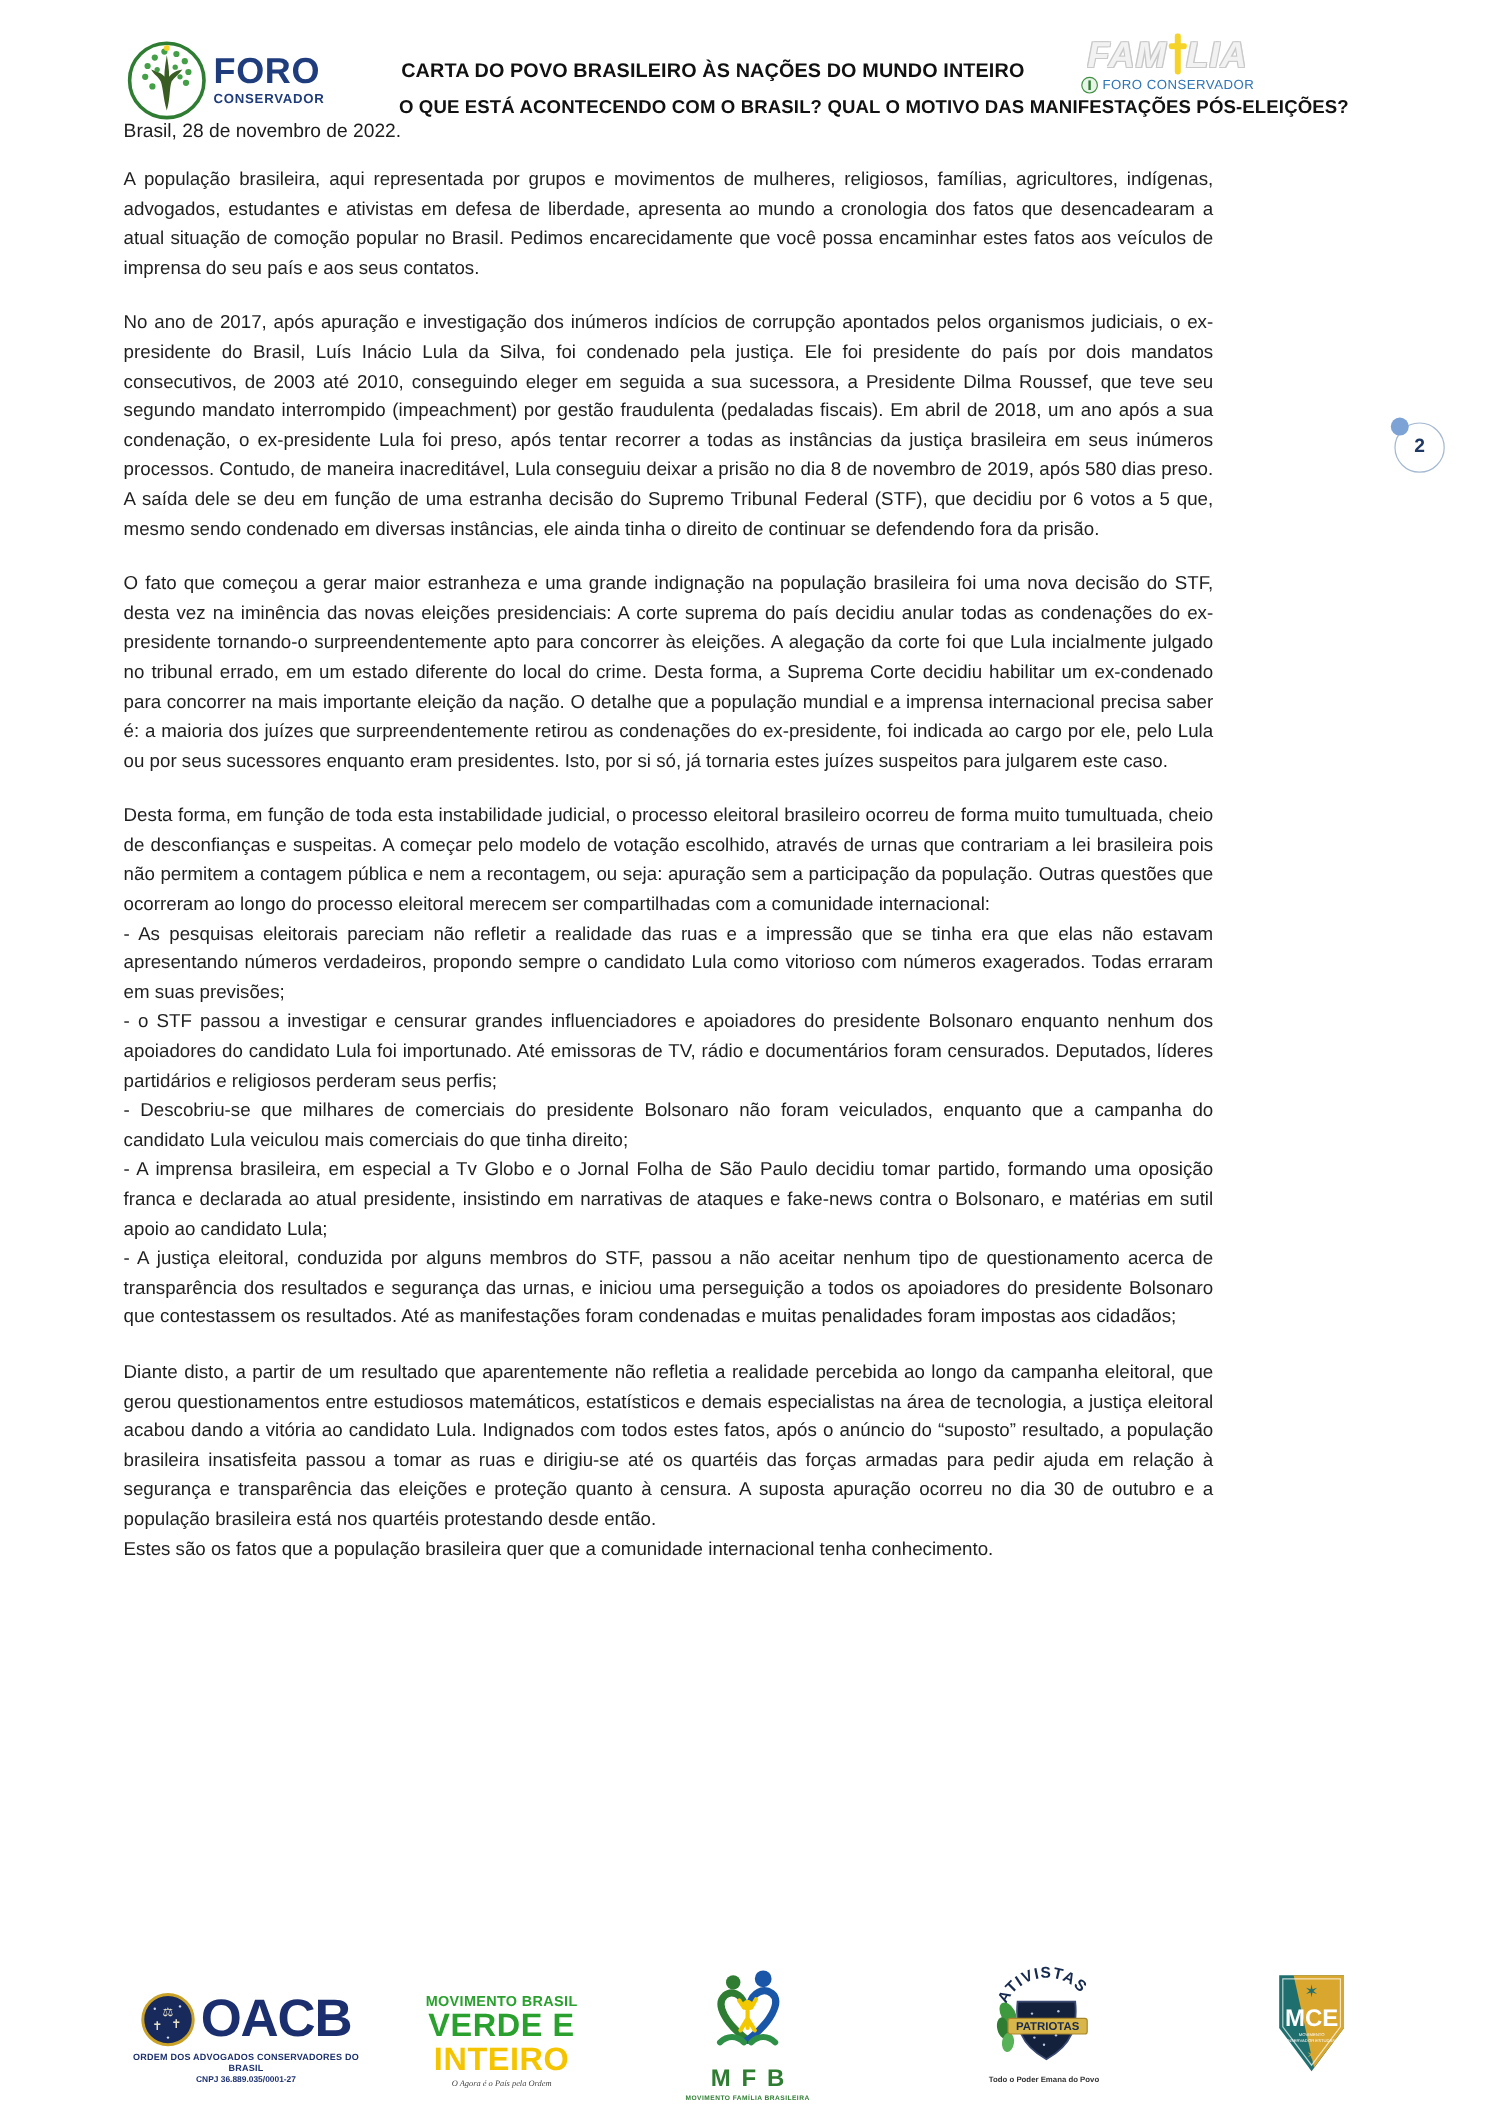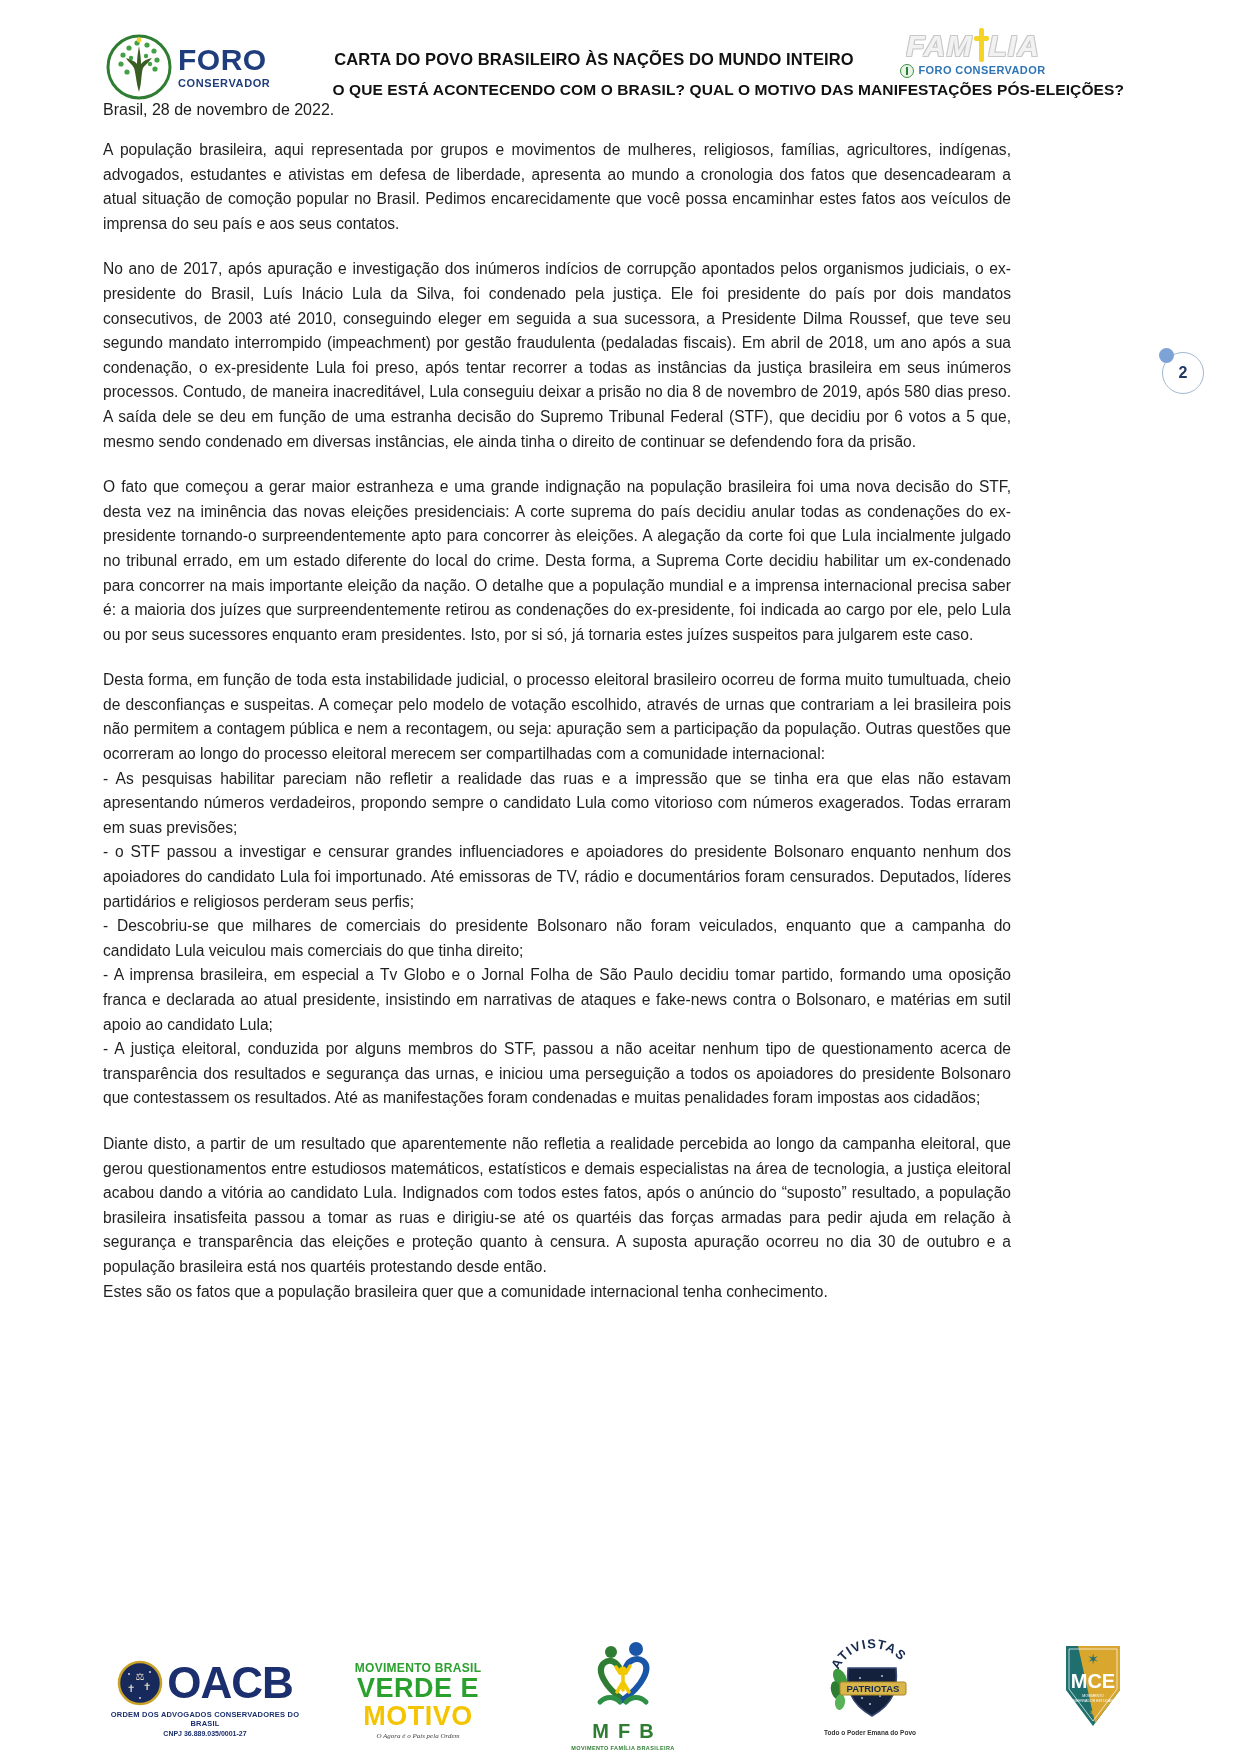--- a/index.html
+++ b/index.html
@@ -17,21 +17,21 @@
   .foro-big{font-size:30px;font-weight:800;color:#1f3d7c;letter-spacing:.5px;}
   .foro-small{font-size:11px;font-weight:700;color:#1f3d7c;letter-spacing:.6px;margin-top:3px;}
 
   .logo-familia{position:absolute;left:843px;top:28px;width:260px;text-align:center;}
   .familia-word{font-size:30px;font-weight:800;font-style:italic;color:#f2f2f2;letter-spacing:1px;
       text-shadow:-1px -1px 0 #c9c9c9,1px -1px 0 #c9c9c9,-1px 1px 0 #c9c9c9,1px 1px 0 #c9c9c9;
       line-height:30px;white-space:nowrap;}
   .familia-cross{display:inline-block;position:relative;width:14px;height:34px;vertical-align:-6px;margin:0 1px;}
   .familia-cross .v{position:absolute;left:5px;top:0;width:5px;height:34px;background:#f5d327;border-radius:2px;}
   .familia-cross .h{position:absolute;left:0;top:8px;width:15px;height:5px;background:#f5d327;border-radius:2px;}
-  .familia-sub{margin-top:2px;font-size:11px;font-weight:700;color:#2e74b5;letter-spacing:.4px;display:flex;justify-content:center;gap:4px;}
+  .familia-sub{margin-top:2px;font-size:11px;font-weight:400;color:#2e74b5;letter-spacing:.4px;display:flex;align-items:center;justify-content:center;gap:4px;}
 
   
   .date-line{position:absolute;left:103px;top:101px;font-size:16px;color:#1c1c1c;}
   .body-text{position:absolute;left:103px;top:138px;width:908px;font-size:15.6px;line-height:24.6px;
              text-align:justify;color:#1f1f1f;}
   .body-text p{margin:0;}
   .body-text p.gap{margin-top:21px;}
 
   
   .page-badge{position:absolute;left:1162px;top:352px;width:40px;height:40px;border:1.6px solid #a4b8d1;
@@ -120,21 +120,21 @@
     </div>
   </div>
 
   <div class="date-line">Brasil, 28 de novembro de 2022.</div>
 
   <div class="body-text">
     <p>A população brasileira, aqui representada por grupos e movimentos de mulheres, religiosos, famílias, agricultores, indígenas, advogados, estudantes e ativistas em defesa de liberdade, apresenta ao mundo a cronologia dos fatos que desencadearam a atual situação de comoção popular no Brasil. Pedimos encarecidamente que você possa encaminhar estes fatos aos veículos de imprensa do seu país e aos seus contatos.</p>
     <p class="gap">No ano de 2017, após apuração e investigação dos inúmeros indícios de corrupção apontados pelos organismos judiciais, o ex-presidente do Brasil, Luís Inácio Lula da Silva, foi condenado pela justiça. Ele foi presidente do país por dois mandatos consecutivos, de 2003 até 2010, conseguindo eleger em seguida a sua sucessora, a Presidente Dilma Roussef, que teve seu segundo mandato interrompido (impeachment) por gestão fraudulenta (pedaladas fiscais). Em abril de 2018, um ano após a sua condenação, o ex-presidente Lula foi preso, após tentar recorrer a todas as instâncias da justiça brasileira em seus inúmeros processos. Contudo, de maneira inacreditável, Lula conseguiu deixar a prisão no dia 8 de novembro de 2019, após 580 dias preso. A saída dele se deu em função de uma estranha decisão do Supremo Tribunal Federal (STF), que decidiu por 6 votos a 5 que, mesmo sendo condenado em diversas instâncias, ele ainda tinha o direito de continuar se defendendo fora da prisão.</p>
     <p class="gap">O fato que começou a gerar maior estranheza e uma grande indignação na população brasileira foi uma nova decisão do STF, desta vez na iminência das novas eleições presidenciais: A corte suprema do país decidiu anular todas as condenações do ex-presidente tornando-o surpreendentemente apto para concorrer às eleições. A alegação da corte foi que Lula incialmente julgado no tribunal errado, em um estado diferente do local do crime. Desta forma, a Suprema Corte decidiu habilitar um ex-condenado para concorrer na mais importante eleição da nação. O detalhe que a população mundial e a imprensa internacional precisa saber é: a maioria dos juízes que surpreendentemente retirou as condenações do ex-presidente, foi indicada ao cargo por ele, pelo Lula ou por seus sucessores enquanto eram presidentes. Isto, por si só, já tornaria estes juízes suspeitos para julgarem este caso.</p>
     <p class="gap">Desta forma, em função de toda esta instabilidade judicial, o processo eleitoral brasileiro ocorreu de forma muito tumultuada, cheio de desconfianças e suspeitas. A começar pelo modelo de votação escolhido, através de urnas que contrariam a lei brasileira pois não permitem a contagem pública e nem a recontagem, ou seja: apuração sem a participação da população. Outras questões que ocorreram ao longo do processo eleitoral merecem ser compartilhadas com a comunidade internacional:</p>
-    <p>- As pesquisas habilitar pareciam não refletir a realidade das ruas e a impressão que se tinha era que elas não estavam apresentando números verdadeiros, propondo sempre o candidato Lula como vitorioso com números exagerados. Todas erraram em suas previsões;</p>
+    <p>- As pesquisas eleitorais pareciam não refletir a realidade das ruas e a impressão que se tinha era que elas não estavam apresentando números verdadeiros, propondo sempre o candidato Lula como vitorioso com números exagerados. Todas erraram em suas previsões;</p>
     <p>- o STF passou a investigar e censurar grandes influenciadores e apoiadores do presidente Bolsonaro enquanto nenhum dos apoiadores do candidato Lula foi importunado. Até emissoras de TV, rádio e documentários foram censurados. Deputados, líderes partidários e religiosos perderam seus perfis;</p>
     <p>- Descobriu-se que milhares de comerciais do presidente Bolsonaro não foram veiculados, enquanto que a campanha do candidato Lula veiculou mais comerciais do que tinha direito;</p>
     <p>- A imprensa brasileira, em especial a Tv Globo e o Jornal Folha de São Paulo decidiu tomar partido, formando uma oposição franca e declarada ao atual presidente, insistindo em narrativas de ataques e fake-news contra o Bolsonaro, e matérias em sutil apoio ao candidato Lula;</p>
     <p>- A justiça eleitoral, conduzida por alguns membros do STF, passou a não aceitar nenhum tipo de questionamento acerca de transparência dos resultados e segurança das urnas, e iniciou uma perseguição a todos os apoiadores do presidente Bolsonaro que contestassem os resultados. Até as manifestações foram condenadas e muitas penalidades foram impostas aos cidadãos;</p>
     <p class="gap">Diante disto, a partir de um resultado que aparentemente não refletia a realidade percebida ao longo da campanha eleitoral, que gerou questionamentos entre estudiosos matemáticos, estatísticos e demais especialistas na área de tecnologia, a justiça eleitoral acabou dando a vitória ao candidato Lula. Indignados com todos estes fatos, após o anúncio do “suposto” resultado, a população brasileira insatisfeita passou a tomar as ruas e dirigiu-se até os quartéis das forças armadas para pedir ajuda em relação à segurança e transparência das eleições e proteção quanto à censura. A suposta apuração ocorreu no dia 30 de outubro e a população brasileira está nos quartéis protestando desde então.</p>
     <p>Estes são os fatos que a população brasileira quer que a comunidade internacional tenha conhecimento.</p>
   </div>
 
   <div class="page-badge">
     <span class="dot"></span>
@@ -160,21 +160,21 @@
         </svg>
         <span class="oacb-word">OACB</span>
       </div>
       <div class="oacb-line">ORDEM DOS ADVOGADOS CONSERVADORES DO BRASIL</div>
       <div class="oacb-cnpj">CNPJ 36.889.035/0001-27</div>
     </div>
 
     <div class="flogo mbva">
       <div class="mbva-l1">MOVIMENTO BRASIL</div>
       <div class="mbva-l2">VERDE E</div>
-      <div class="mbva-l3">MOTIVO</div>
+      <div class="mbva-l3">INTEIRO</div>
       <div class="mbva-tag">O Agora é o País pela Ordem</div>
     </div>
 
     <div class="flogo mfb">
       <svg width="78" height="74" viewBox="0 0 78 74">
         <circle cx="27" cy="12" r="6" fill="#2e7d32"></circle>
         <circle cx="52" cy="9" r="7" fill="#1a56a8"></circle>
         <path d="M39 60 C20 46 12 30 20 23 C26 18 33 22 36 29" fill="none" stroke="#2e7d32" stroke-width="6" stroke-linecap="round"></path>
         <path d="M39 60 C58 46 68 28 59 21 C52 16 43 21 41 30" fill="none" stroke="#1a56a8" stroke-width="6" stroke-linecap="round"></path>
         <circle cx="39" cy="31" r="4.5" fill="#f2c800"></circle>

